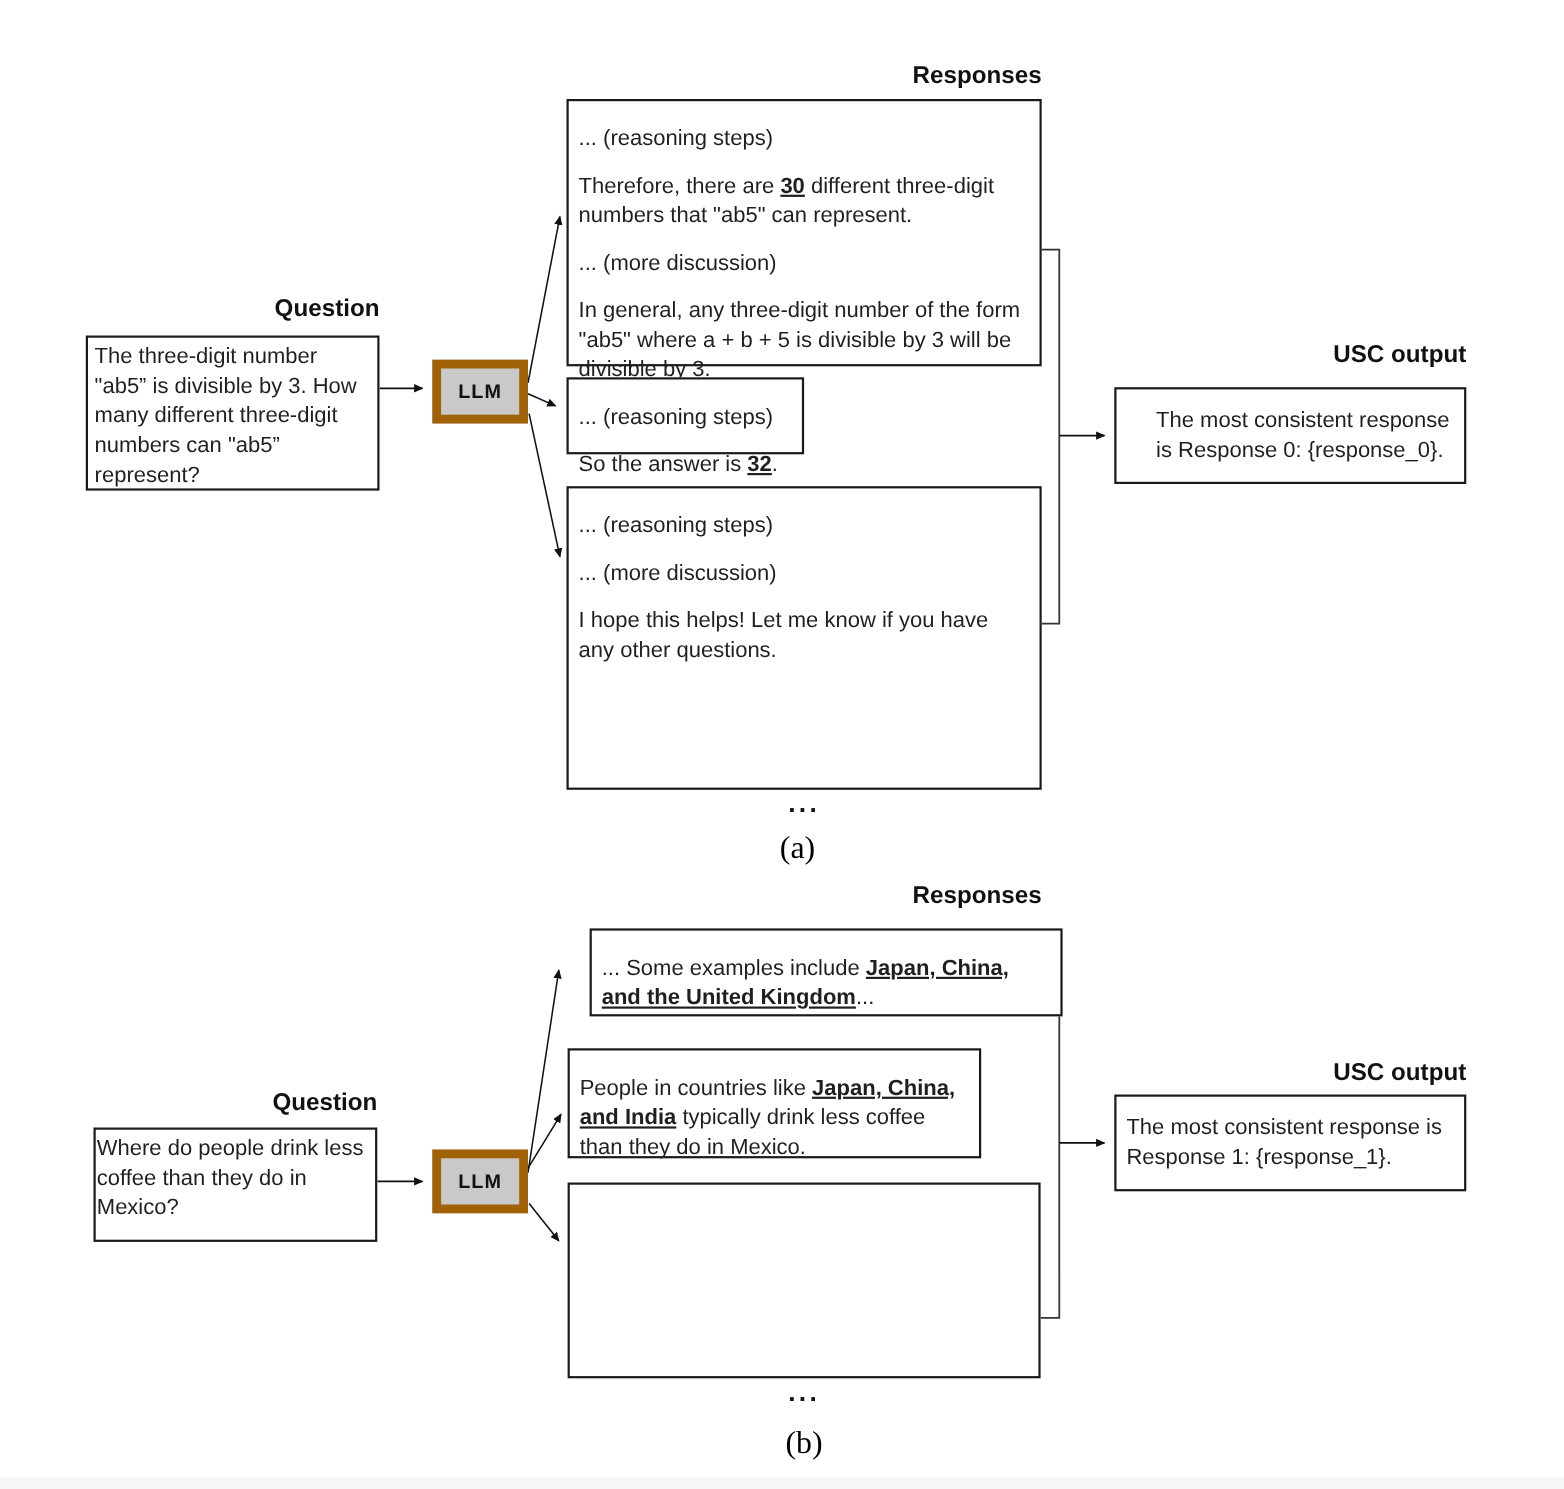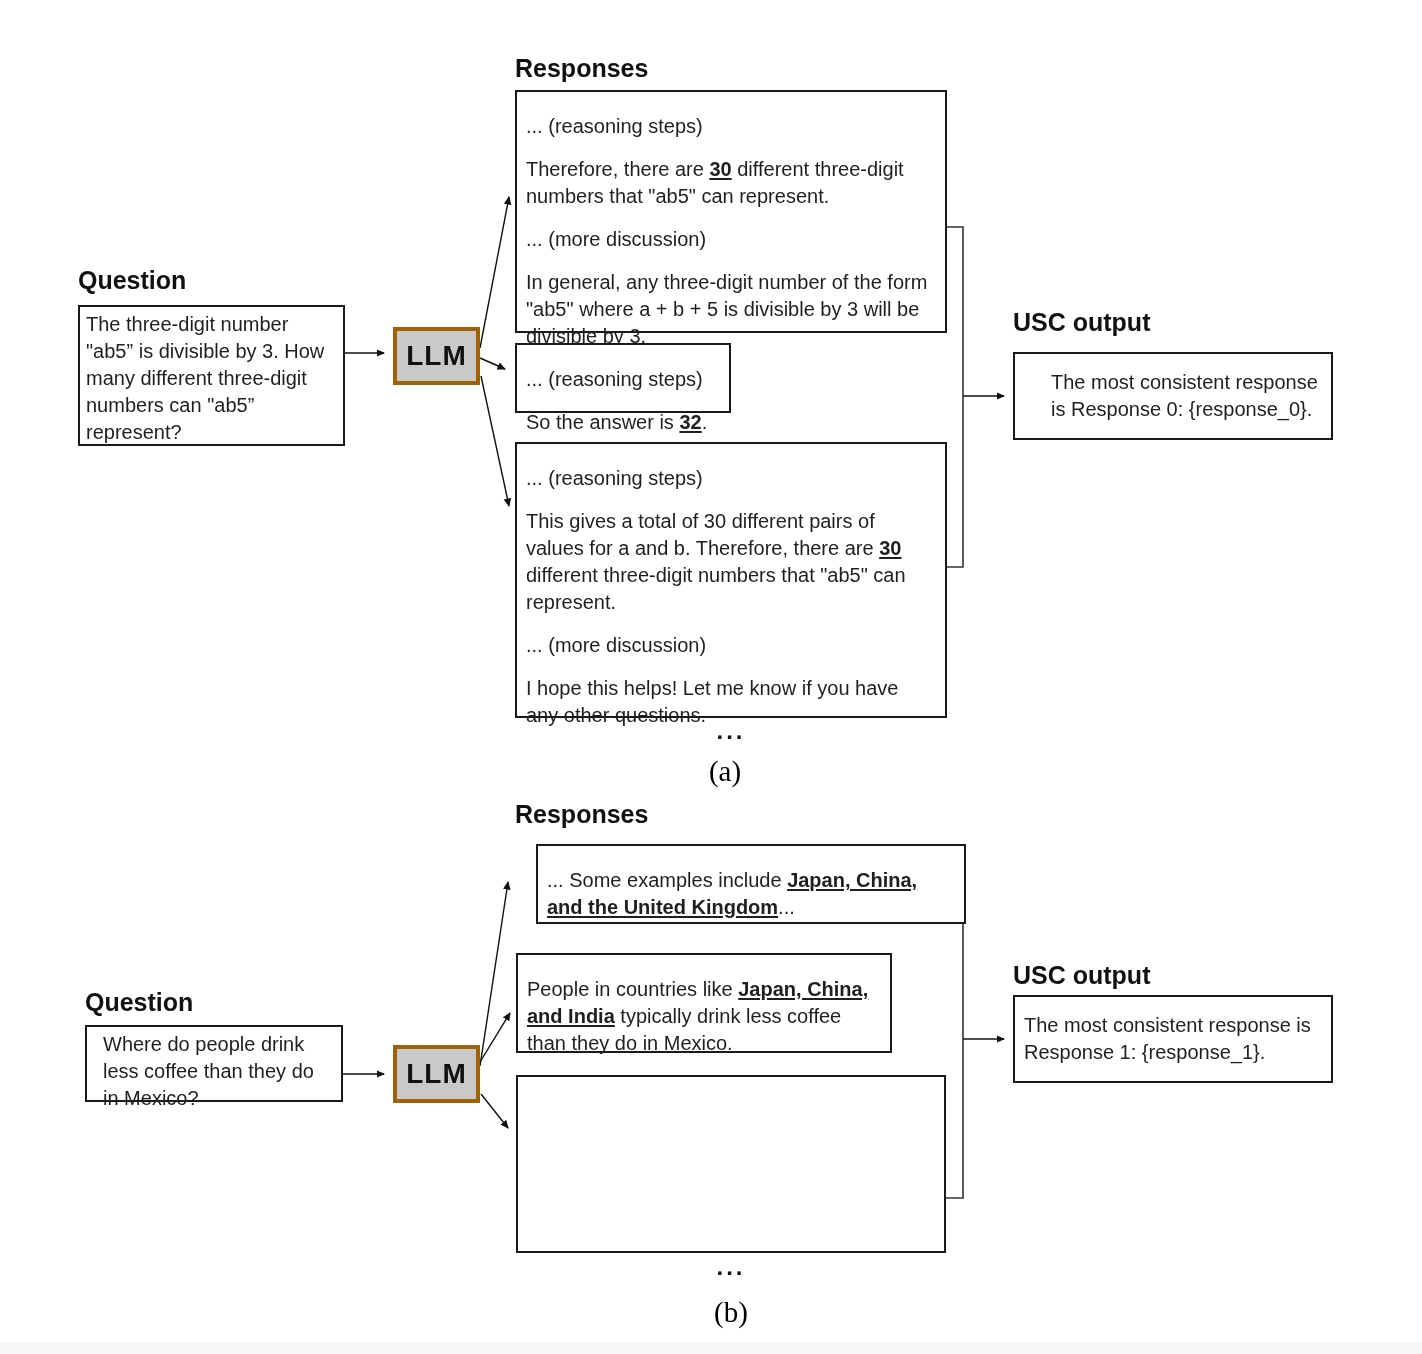--- a/index.html
+++ b/index.html
@@ -10,27 +10,27 @@
   .connectors{position:absolute;left:0;top:0;pointer-events:none;}
   .box{
     position:absolute;background:#ffffff;border:2px solid #1a1a1a;box-sizing:border-box;
     padding:5px 9px;font-size:20px;line-height:27px;color:#1f1f1f;
   }
   .box p{margin:16px 0 9px 0;}
   .box p:last-child{margin-bottom:0;}
   .b{font-weight:bold;}
   .u{text-decoration:underline;text-decoration-thickness:2px;text-underline-offset:2px;}
   .hdr{
-    position:absolute;font-weight:bold;font-size:25px;line-height:28px;color:#111;
-    text-align:left;box-sizing:border-box;
+    position:absolute;font-weight:bold;font-size:22px;line-height:28px;color:#111;
+    text-align:right;box-sizing:border-box;
   }
   .llm-box{
-    position:absolute;background:#c9c9c9;border:4px solid #a16207;box-sizing:border-box;
+    position:absolute;background:#c9c9c9;border:8px solid #a16207;box-sizing:border-box;
     display:flex;align-items:center;justify-content:center;
-    font-weight:bold;font-size:28px;letter-spacing:1px;color:#111;
+    font-weight:bold;font-size:18px;letter-spacing:1px;color:#111;
   }
   .ellipsis{
     position:absolute;text-align:center;font-weight:800;font-size:24px;line-height:22px;
     letter-spacing:3px;color:#111;
   }
   .caption{
     position:absolute;text-align:center;font-family:"Liberation Serif", serif;
     font-size:29px;line-height:32px;color:#000;
   }
   .bottom-strip{position:absolute;left:0;width:1422px;top:1343px;height:11px;background:#f6f6f6;}
@@ -72,21 +72,20 @@
         <p><span>In general, any three-digit number of the form "ab5" where a + b + 5 is divisible by 3 will be divisible by 3.</span></p>
       </div>
 
     <div class="box" style="left: 515px; top: 343px; width: 216px; height: 70px; border-color: rgb(26, 26, 26);">
         <p><span>... (reasoning steps)</span></p>
         <p><span>So the answer is </span><span class="b u">32</span><span>.</span></p>
       </div>
 
     <div class="box" style="left: 515px; top: 442px; width: 432px; height: 276px; border-color: rgb(26, 26, 26);">
         <p><span>... (reasoning steps)</span></p>
-        <p><span>This gives a total of 30 different pairs of values for a and b. Therefore, there are </span><span class="b u">30</span><span> different three-digit numbers that "ab5" can represent.</span></p>
         <p><span>... (more discussion)</span></p>
         <p><span>I hope this helps! Let me know if you have any other questions.</span></p>
       </div>
 
     <div class="hdr" style="left:78px;top:266px;width:267px;">Question</div>
 
     <div class="box" style="left: 78px; top: 305px; width: 267px; height: 141px; padding: 4px 6px; border-color: rgb(26, 26, 26);">The three-digit number "ab5” is divisible by 3. How many different three-digit numbers can "ab5” represent?</div>
 
     <div class="llm-box" style="left: 393px; top: 327px; width: 87px; height: 58px; background: rgb(201, 201, 201);">LLM</div>
 
@@ -110,21 +109,21 @@
 
     <div class="box" style="left: 516px; top: 953px; width: 376px; height: 100px; border-color: rgb(26, 26, 26);">
         <p><span>People in countries like </span><span class="b u">Japan, China, and India</span><span> typically drink less coffee than they do in Mexico.</span></p>
       </div>
 
     <div class="box" style="left: 516px; top: 1075px; width: 430px; height: 178px; border-color: rgb(26, 26, 26);">
       </div>
 
     <div class="hdr" style="left:85px;top:988px;width:258px;">Question</div>
 
-    <div class="box" style="left: 85px; top: 1025px; width: 258px; height: 77px; padding: 4px 16px; border-color: rgb(26, 26, 26);">Where do people drink less coffee than they do in Mexico?</div>
+    <div class="box" style="left: 85px; top: 1025px; width: 258px; height: 104px; padding: 4px 1px; border-color: rgb(26, 26, 26);">Where do people drink less coffee than they do in Mexico?</div>
 
     <div class="llm-box" style="left: 393px; top: 1045px; width: 87px; height: 58px; background: rgb(201, 201, 201);">LLM</div>
 
     <div class="hdr" style="left:1013px;top:961px;width:320px;">USC output</div>
 
     <div class="box" style="left: 1013px; top: 995px; width: 320px; height: 88px; display: flex; align-items: center; border-color: rgb(26, 26, 26);">
       <span>The most consistent response is Response 1: {response_1}.</span>
     </div>
 
     <div class="ellipsis" style="left:516px;top:1256px;width:430px;">...</div>

